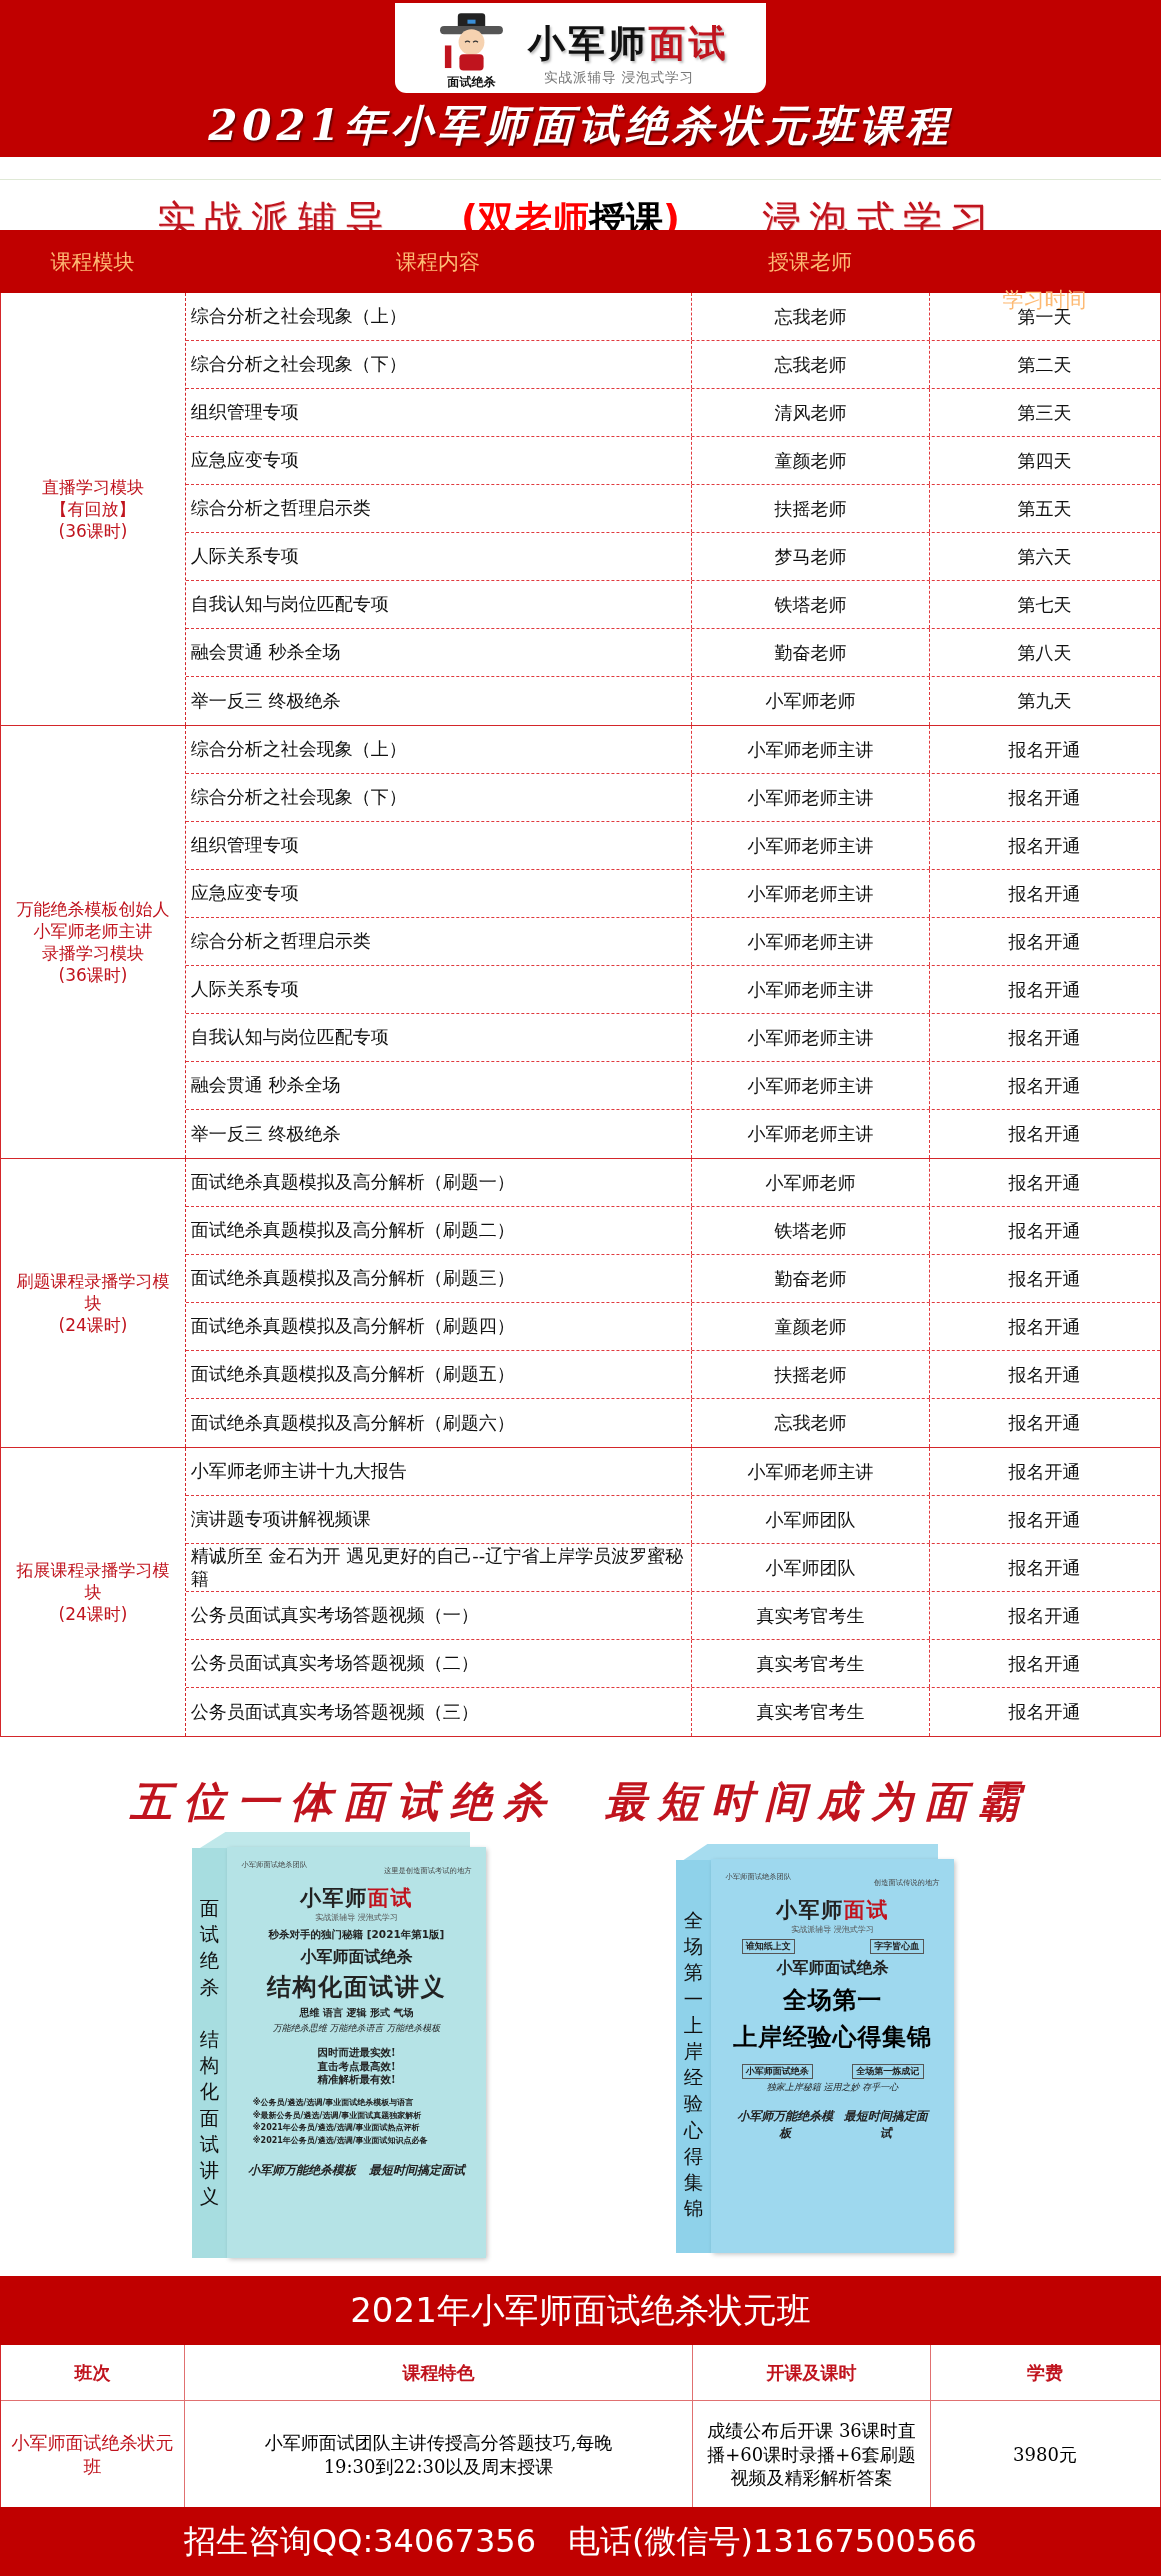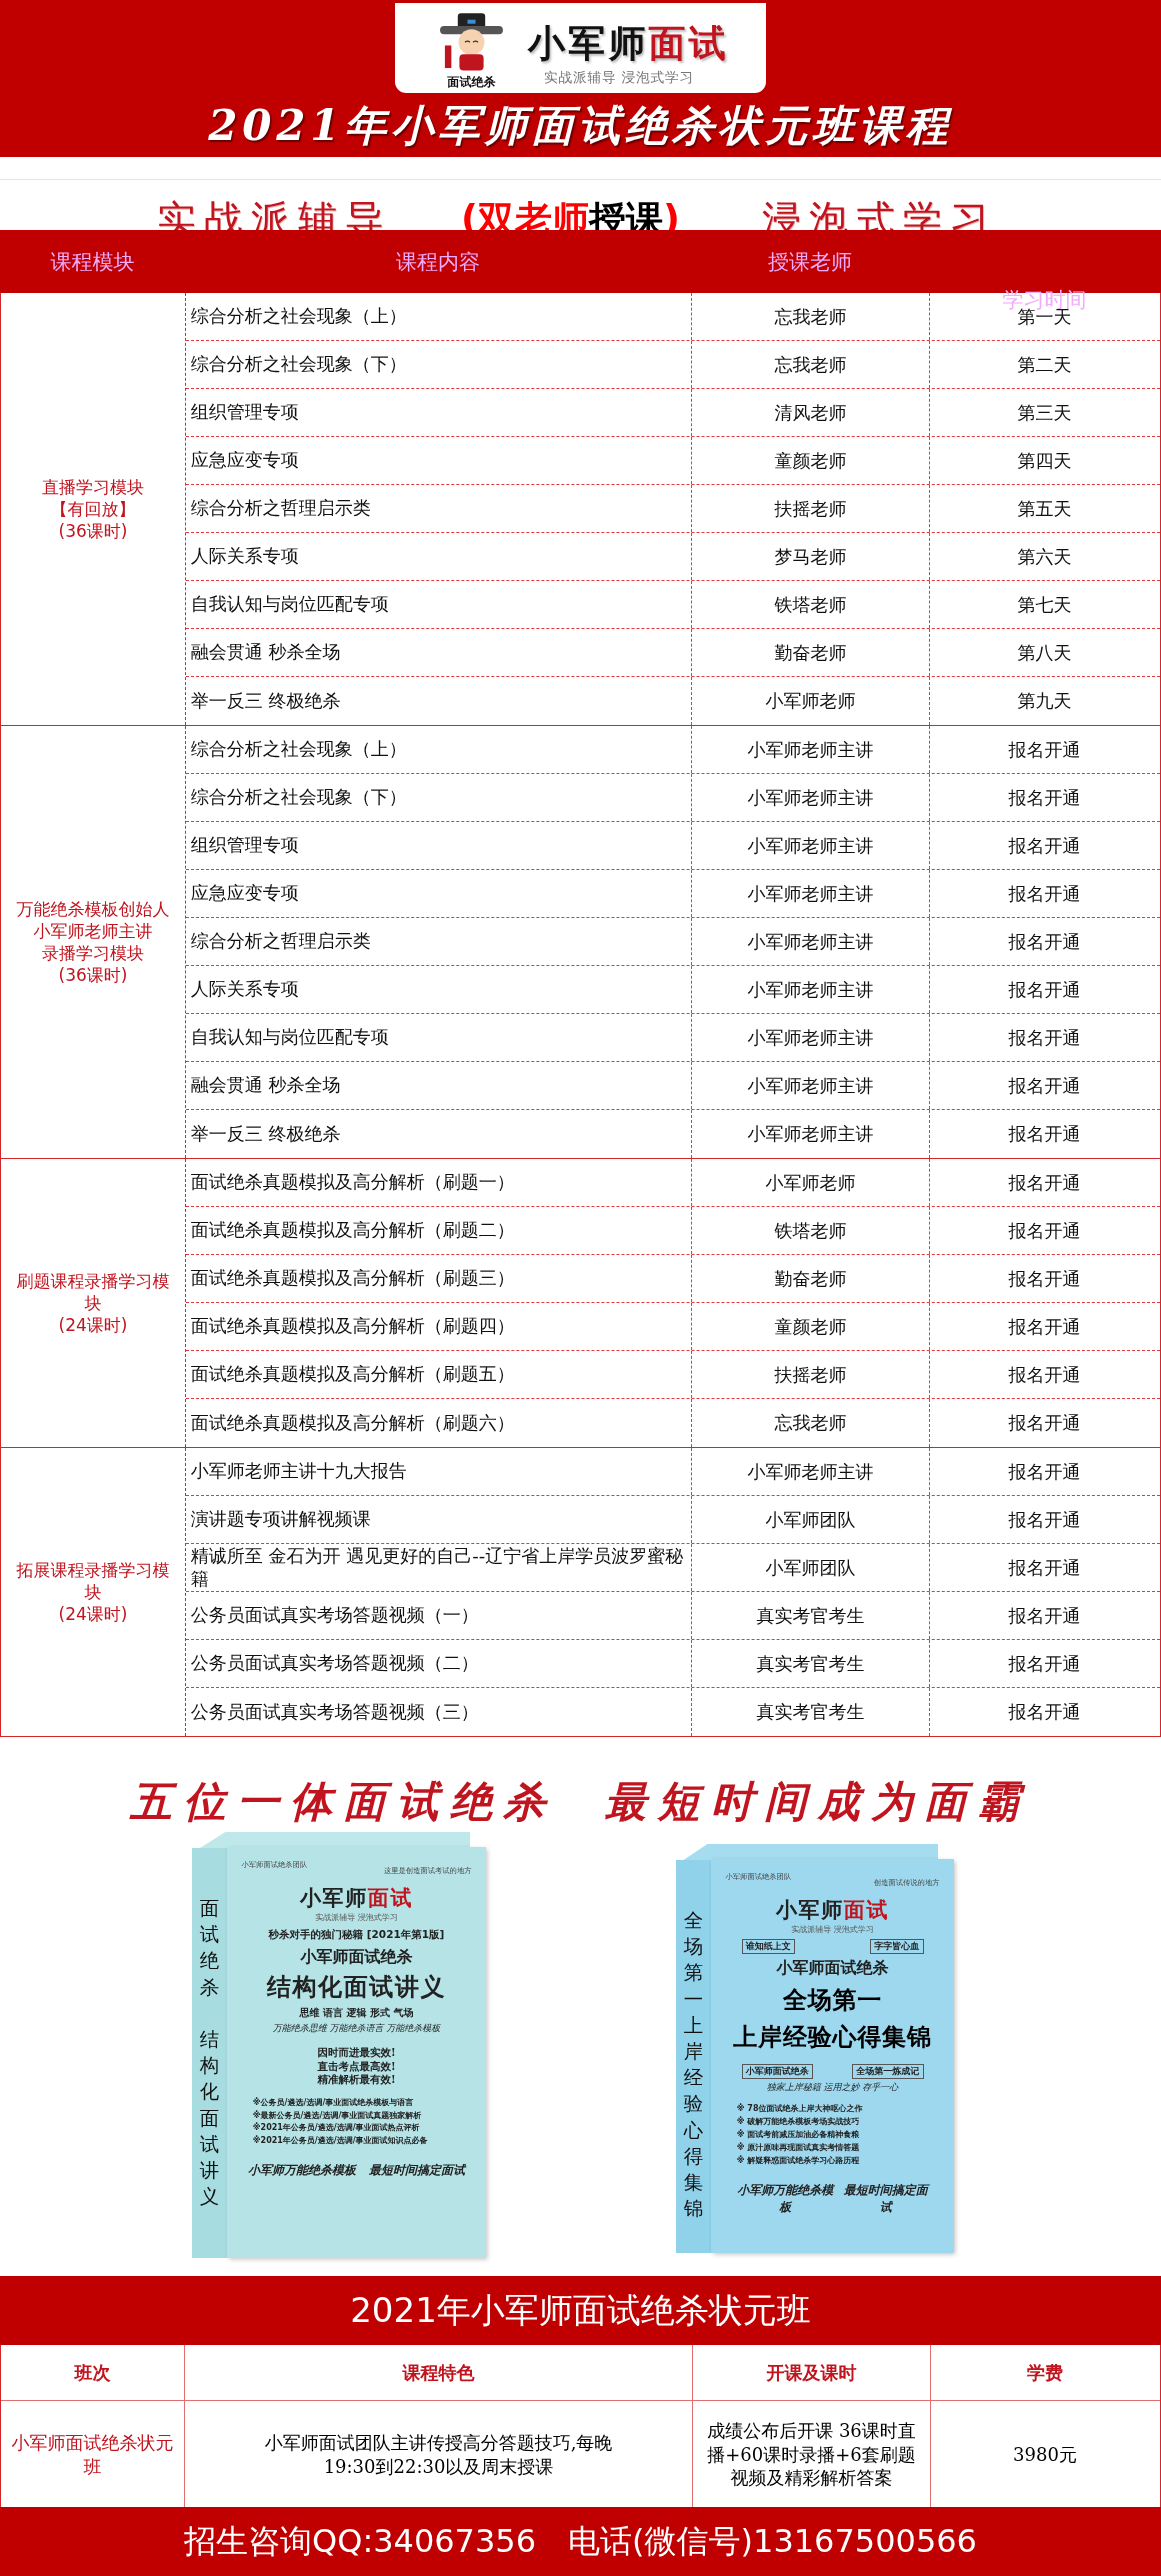--- a/index.html
+++ b/index.html
@@ -17,21 +17,21 @@
   .sub-band { position: absolute; left: 0; top: 157px; width: 1161px; height: 73px; background: #fff; border-top: 1.6px solid #dfe9d6; margin-top: 22px; }
   .sub-text { position: absolute; top: 13px; font-family: "DejaVu Serif", serif; font-size: 39px; color: #c0141e; letter-spacing: 8px; white-space: nowrap; text-shadow: 0.8px 0.8px 0.8px #e8a0a0; }
   .sub-left { left: 157px; }
   .sub-mid { left: 461px; font-family: "DejaVu Sans", sans-serif; font-weight: bold; letter-spacing: 0; font-size: 37px; top: 14.5px; text-shadow: none; }
   .sub-mid .blk { color: #000; }
   .sub-mid .rd { color: #ff0000; }
   .sub-right { left: 762px; }
 
   
   .tbl { position: absolute; left: 0; top: 230px; width: 1161px; }
-  .thead { height: 63px; background: #c00000; display: flex; color: #f0abfc; font-size: 21px; }
+  .thead { height: 63px; background: #c00000; display: flex; color: #fdba74; font-size: 21px; }
   .thead div { display: flex; align-items: center; justify-content: center; height: 100%; }
   .c1 { width: 185px; }
   .c2 { width: 506px; }
   .c3 { width: 238px; }
   .c4 { width: 231px; margin-top: 38px; }
   .thead .c2 { justify-content: center; }
   .module { display: flex; border-left: 1.6px solid #d4262a; border-right: 1.6px solid #d4262a; border-bottom: 1.6px solid #d4262a; }
   .module-label { width: 185px; border-right: 0.8px dashed #d4262a; display: flex; align-items: center; justify-content: center; text-align: center; color: #c0141e; font-size: 17px; line-height: 1.3; padding: 0 4.8px; }
   .rows { flex: 1; }
   .row { display: flex; height: 48px; border-bottom: 0.8px dashed #e03a3e; }
@@ -397,27 +397,20 @@
         <span>字字皆心血</span>
       </div>
     <div class="bf-sub">小军师面试绝杀</div>
     <div class="bf-big">全场第一</div>
     <div class="bf-big">上岸经验心得集锦</div>
     <div class="bf-tags" style="margin-top:11.3px;">
         <span>小军师面试绝杀</span>
         <span>全场第一炼成记</span>
       </div>
     <div class="bf-kw2">独家上岸秘籍   运用之妙 存乎一心</div>
-    <div class="bf-bullets">
-      <div>※ 78位面试绝杀上岸大神呕心之作</div>
-      <div>※ 破解万能绝杀模板考场实战技巧</div>
-      <div>※ 面试考前减压加油必备精神食粮</div>
-      <div>※ 原汁原味再现面试真实考情答题</div>
-      <div>※ 解疑释惑面试绝杀学习心路历程</div>
-    </div>
     <div class="bf-footer">
         <span>小军师万能绝杀模板</span>
         <span>最短时间搞定面试</span>
       </div>
   </div>
 </div>
 
 <div class="sum-title">2021年小军师面试绝杀状元班</div>
 <div class="sum-table">
   <div class="sum-row head">

